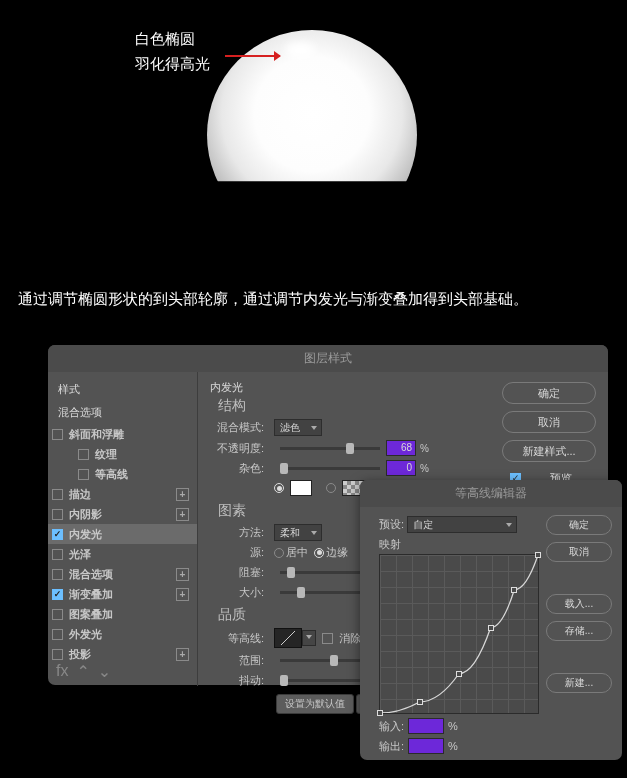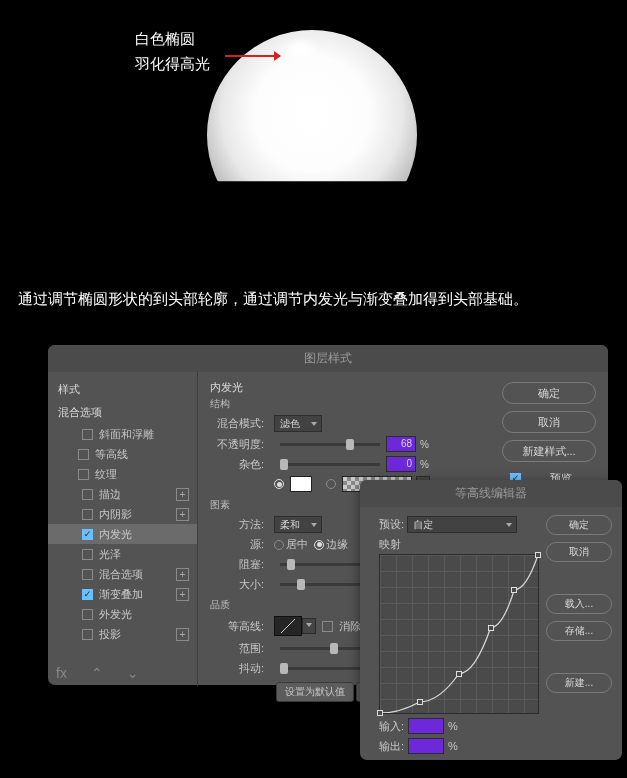--- a/index.html
+++ b/index.html
@@ -22,32 +22,32 @@
 .arrow::after { content:""; position:absolute; right:-6px; top:-4px; border:5px solid transparent; border-left:7px solid #d62020; }
 
 .desc { font-size:15px; color:#fff; margin: 30px 18px 20px; }
 
 .dialog { position:absolute; left:48px; top:345px; width:560px; height:340px; background:#535353; border-radius:7px; font-size:11px; color:#c7c7c7; }
 .dlg-title { text-align:center; font-size:12px; padding:5px 0; color:#9a9a9a; background:#4b4b4b; border-radius:7px 7px 0 0; }
 .dlg-body { display:flex; height:calc(100% - 26px); }
 
 .col-left { width:150px; border-right:1px solid #3d3d3d; padding:6px 0; }
 .sec-head { padding:4px 10px; color:#dcdcdc; font-size:11px; }
-.style-row { display:flex; align-items:center; padding:3px 8px 3px 34px; height:20px; position:relative; }
+.style-row { display:flex; align-items:center; padding:3px 8px 3px 4px; height:20px; position:relative;font-weight:bold; }
 .style-row.sel { background:#6b6b6b; }
 .cb { width:11px; height:11px; border:1px solid #8a8a8a; margin-right:6px; display:inline-flex; align-items:center; justify-content:center; }
 .cb.on { background:#6cbfff; border-color:#6cbfff; }
 .cb.on::after { content:"✓"; color:#222; font-size:9px; line-height:1; }
 .plus-ic { margin-left:auto; width:13px; height:13px; border:1px solid #8a8a8a; display:flex; align-items:center; justify-content:center; font-size:10px; color:#aaa; }
-.fx-bar { position:absolute; bottom:4px; left:8px; right:8px; color:#888; font-size:14px; display:flex; align-items:flex-start; gap:24px; }
+.fx-bar { position:absolute; bottom:4px; left:8px; right:8px; color:#888; font-size:16px; display:flex; align-items:flex-start; gap:8px; }
 .trash-ic { margin-left:auto; }
 
 .col-mid { flex:1; padding:8px 12px; position:relative; }
 .grp-title { color:#d8d8d8; font-size:11px; margin-bottom:2px; }
-.sub { color:#bfbfbf; font-size:10px; margin-left:0; }
+.sub { color:#bfbfbf; font-size:14px; margin-left:8px; }
 .frow { display:flex; align-items:center; margin:4px 0; font-size:11px; }
 .flabel { width:54px; text-align:right; margin-right:10px; color:#c7c7c7; font-size:11px; }
 .dd { background:#424242; border:1px solid #2d2d2d; height:17px; padding:0 14px 0 5px; font-size:10px; color:#d8d8d8; display:inline-flex; align-items:center; position:relative; min-width:48px; }
 .dd::after { content:""; position:absolute; right:4px; top:6px; border:3px solid transparent; border-top:4px solid #aaa; }
 .slider-track { width:100px; height:3px; background:#3a3a3a; position:relative; margin:0 6px; }
 .slider-thumb { position:absolute; top:-4px; width:8px; height:11px; background:#b8b8b8; border-radius:2px; }
 .valbox { width:30px; height:16px; background:#6d28d9; border:1px solid #2b2b2b; text-align:right; padding-right:3px; font-size:10px; line-height:14px; color:#d8d8d8; }
 .pct { margin-left:4px; font-size:10px; }
 
 .radiogrp { display:flex; align-items:center; gap:4px; }
@@ -109,25 +109,25 @@
     <div class="col-left">
       <div class="sec-head">样式</div>
       <div class="sec-head">混合选项</div>
       <div id="style-list">
           <div class="style-row">
             <span class="cb"></span>
             <span>斜面和浮雕</span>
           </div>
           <div class="style-row" style="padding-left: 30px;">
             <span class="cb"></span>
+            <span>纹理</span>
+          </div>
+          <div class="style-row" style="padding-left: 30px;">
+            <span class="cb"></span>
             <span>等高线</span>
-          </div>
-          <div class="style-row" style="padding-left: 30px;">
-            <span class="cb"></span>
-            <span>纹理</span>
           </div>
           <div class="style-row">
             <span class="cb"></span>
             <span>描边</span>
             <span class="plus-ic">+</span>
           </div>
           <div class="style-row">
             <span class="cb"></span>
             <span>内阴影</span>
             <span class="plus-ic">+</span>
@@ -142,20 +142,24 @@
           </div>
           <div class="style-row">
             <span class="cb"></span>
             <span>混合选项</span>
             <span class="plus-ic">+</span>
           </div>
           <div class="style-row">
             <span class="cb on"></span>
             <span>渐变叠加</span>
             <span class="plus-ic">+</span>
+          </div>
+          <div class="style-row">
+            <span class="cb"></span>
+            <span>图案叠加</span>
           </div>
           <div class="style-row">
             <span class="cb"></span>
             <span>外发光</span>
           </div>
           <div class="style-row">
             <span class="cb"></span>
             <span>投影</span>
             <span class="plus-ic">+</span>
           </div>

